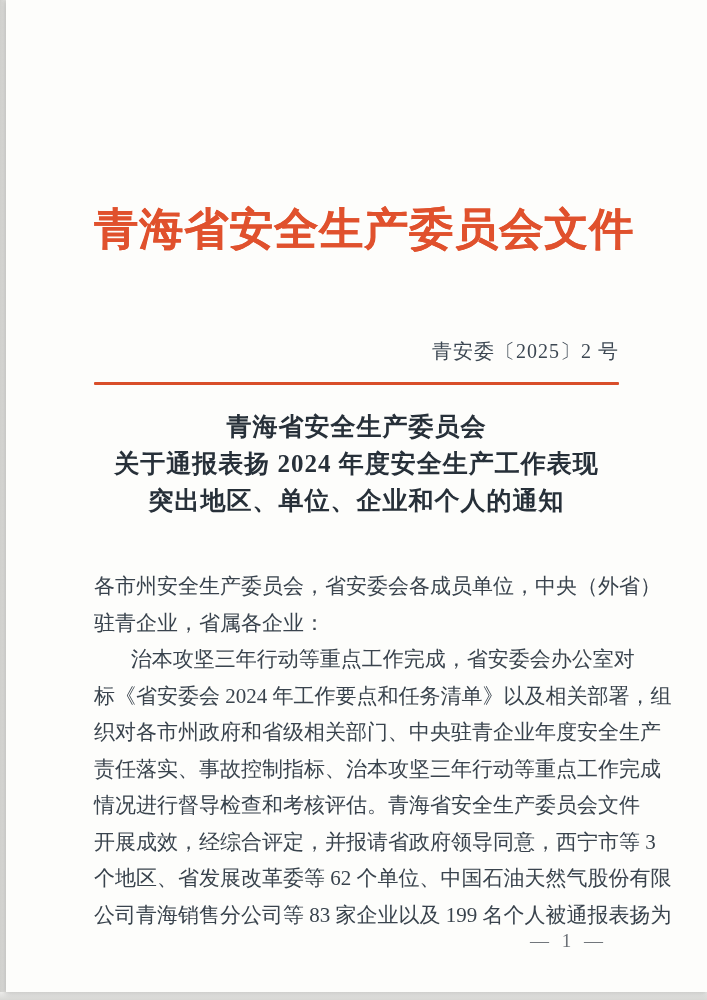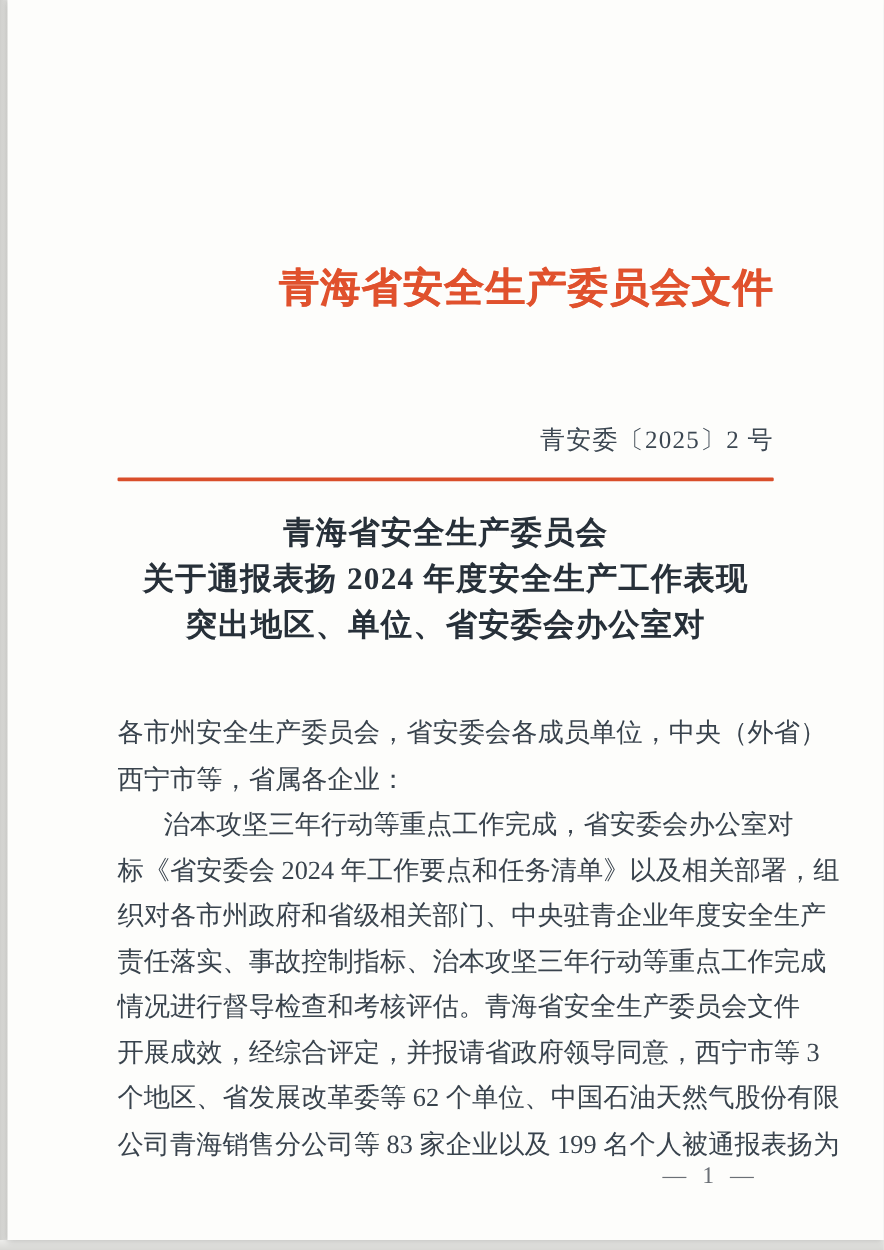--- a/index.html
+++ b/index.html
@@ -12,23 +12,23 @@
   }
   .paper {
     position: absolute;
     left: 6px; top: 0; right: 0; bottom: 8px;
     background: #fdfdfb;
     box-shadow: -2px 0 3px rgba(0,0,0,0.08), 0 3px 5px rgba(0,0,0,0.10);
     padding: 0 88px;
   }
   .red-header {
     margin-top: 196px;
-    text-align: right;
+    text-align: left;
     color: #e0512d;
-    font-size: 32px;
+    font-size: 44px;
     font-weight: bold;
     letter-spacing: 1px;
     line-height: 68px;
     white-space: nowrap;
     text-shadow: 0.5px 0 0 #e0512d;
   }
   .doc-number {
     margin-top: 74px;
     text-align: right;
     color: #3c4752;
@@ -97,26 +97,26 @@
 
   <div class="red-header">青海省安全生产委员会文件</div>
 
   <div class="doc-number">青安委〔2025〕2 号</div>
 
   <div class="red-divider"></div>
 
   <div class="title-block">
     <div>青海省安全生产委员会</div>
     <div>关于通报表扬 2024 年度安全生产工作表现</div>
-    <div>突出地区、单位、省安委会办公室对</div>
+    <div>突出地区、单位、企业和个人的通知</div>
   </div>
 
   <div class="body-block">
     <div class="line">各市州安全生产委员会，省安委会各成员单位，中央（外省）</div>
-    <div class="line short">西宁市等，省属各企业：</div>
+    <div class="line short">驻青企业，省属各企业：</div>
     <div class="line indent">治本攻坚三年行动等重点工作完成，省安委会办公室对</div>
     <div class="line">标《省安委会 2024 年工作要点和任务清单》以及相关部署，组</div>
     <div class="line">织对各市州政府和省级相关部门、中央驻青企业年度安全生产</div>
     <div class="line">责任落实、事故控制指标、治本攻坚三年行动等重点工作完成</div>
     <div class="line">情况进行督导检查和考核评估。青海省安全生产委员会文件</div>
     <div class="line">开展成效，经综合评定，并报请省政府领导同意，西宁市等 3</div>
     <div class="line">个地区、省发展改革委等 62 个单位、中国石油天然气股份有限</div>
     <div class="line">公司青海销售分公司等 83 家企业以及 199 名个人被通报表扬为</div>
   </div>
 

